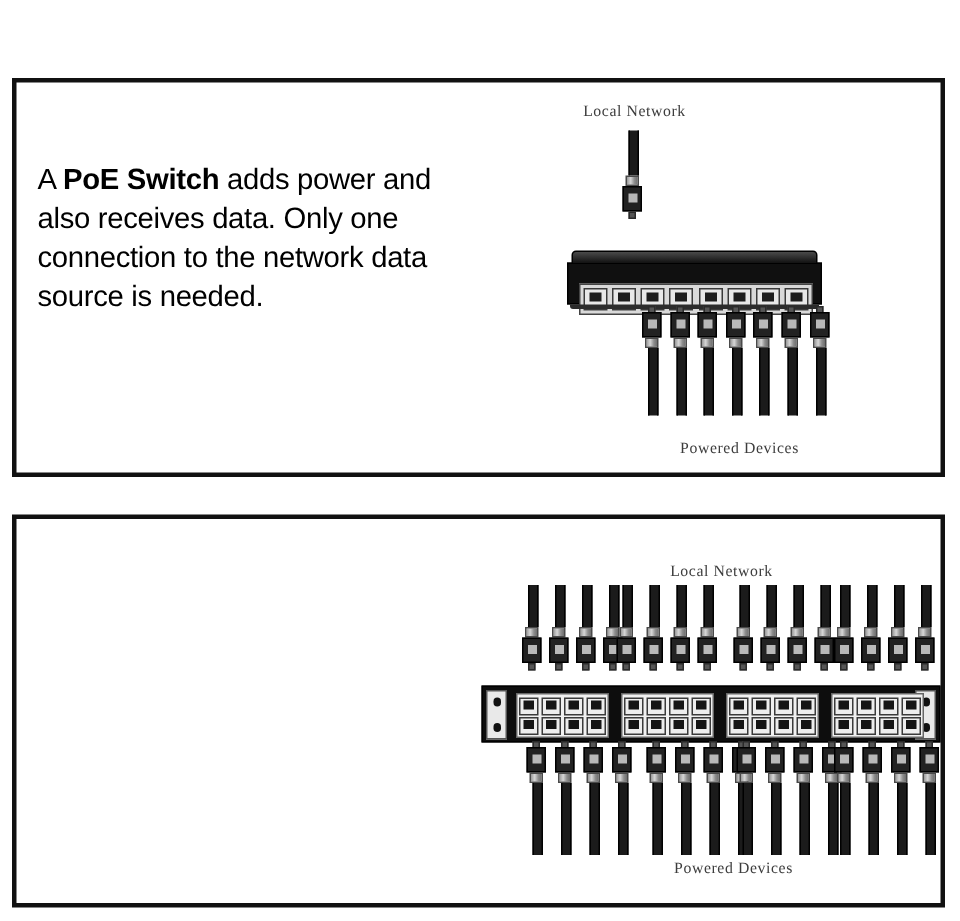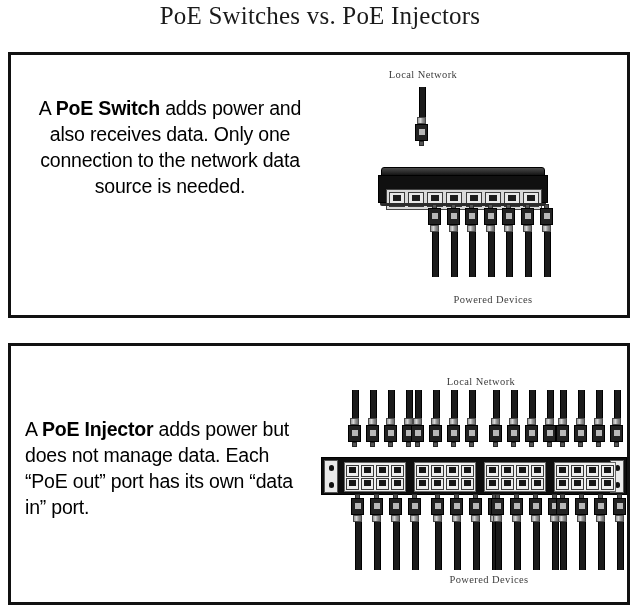--- a/index.html
+++ b/index.html
@@ -22,21 +22,21 @@
   #panel-switch   {left:8px;top:52px;width:622px;height:266px;}
   #panel-injector {left:8px;top:343px;width:622px;height:262px;}
 
   
   .desc{
     position:absolute;
     font-family:"Liberation Sans", sans-serif;
     font-size:19.5px;line-height:26px;color:#000;
     letter-spacing:-0.2px;
   }
-  #switch-desc  {left:14px;top:40px;width:290px;text-align:center;}
+  #switch-desc  {left:14px;top:52px;width:290px;}
   #injector-desc{left:14px;top:70px;width:290px;}
   .desc b{font-weight:bold;}
 
   
   .tinylabel{
     position:absolute;
     font-family:Liberation Serif, serif;
     font-size:10.5px;color:#3d3d3d;letter-spacing:.4px;
     white-space:nowrap;text-align:center;
   }
@@ -137,21 +137,20 @@
   .rk-port:after{
     content:"";position:absolute;left:2px;top:1px;width:7px;height:6px;
     background:#151515;
   }
 </style>
 </head>
 <body>
 
 <div class="page">
 
-  <div class="title">PoE Switches vs. PoE Injectors</div>
 
   <div class="panel" id="panel-switch">
 
     <div class="desc" id="switch-desc">A <b>PoE Switch</b> adds power and  also receives data. Only one connection to the network data source is needed.</div>
 
     <div class="tinylabel" style="left:352px;top:14px;width:120px;">Local Network</div>
 
     <div id="switch-uplink-cables">
         <div class="cable down" style="left: 404px; top: 32px; height: 59px;">
           <div class="wire" style="height: 30px; top: 0px;"></div>
@@ -221,21 +220,20 @@
           <div class="boot"></div>
           <div class="wire" style="height: 45px;"></div>
         </div>
       </div>
 
     <div class="tinylabel" style="left:412px;top:239px;width:140px;">Powered Devices</div>
   </div>
 
   <div class="panel" id="panel-injector">
 
-    <div class="desc" id="injector-desc">A <b>PoE Injector</b> adds power but does not manage data. Each “PoE out” port has its own “data in” port.</div>
 
     <div class="tinylabel" style="left:405px;top:30px;width:130px;">Local Network</div>
 
     <div id="injector-top-cables">
         <div class="cable down" style="left: 337px; top: 44px; height: 57px;">
           <div class="wire" style="height: 28px; top: 0px;"></div>
           <div class="boot" style="top: 28px;"></div>
           <div class="plug" style="top: 35px;"></div>
           <div class="tab" style="top: 52px;"></div>
         </div>

